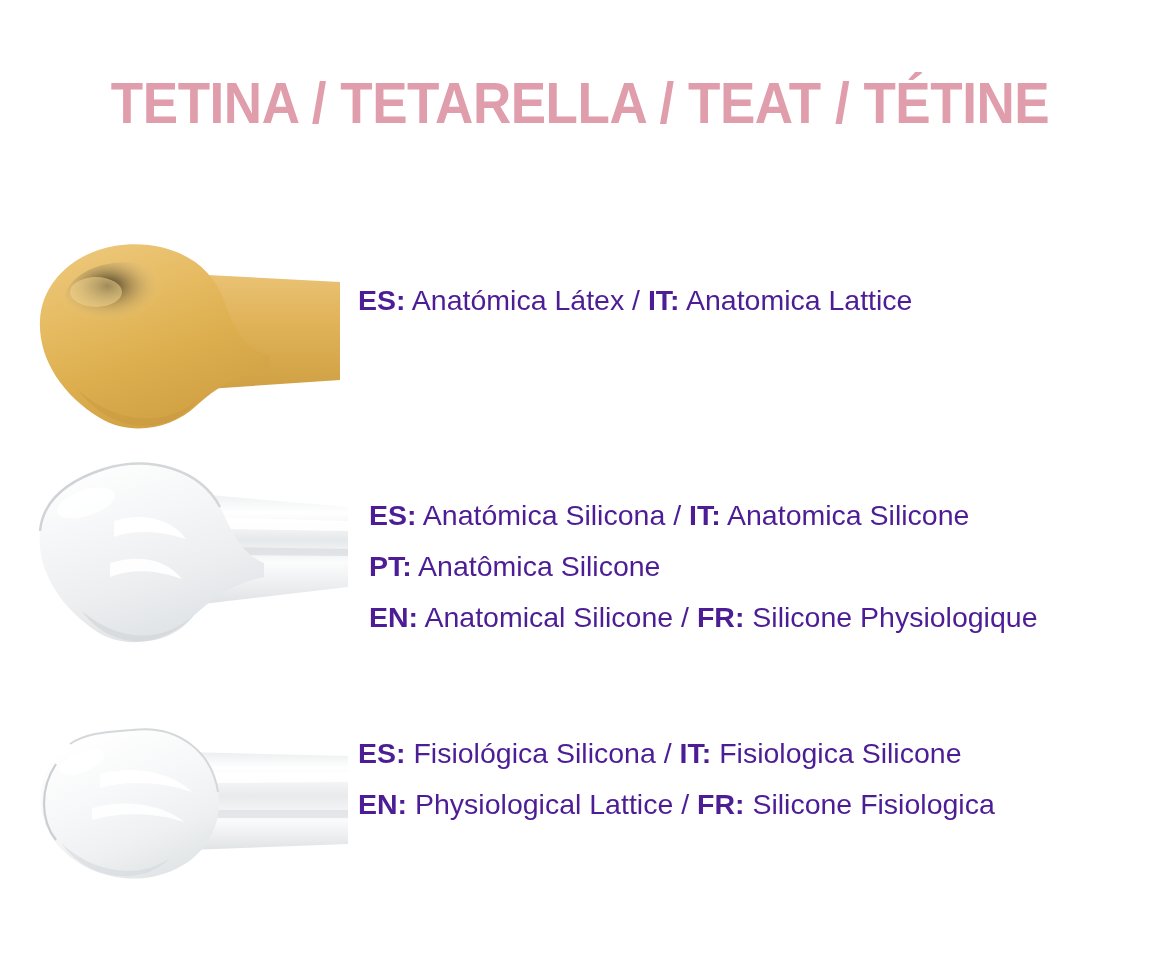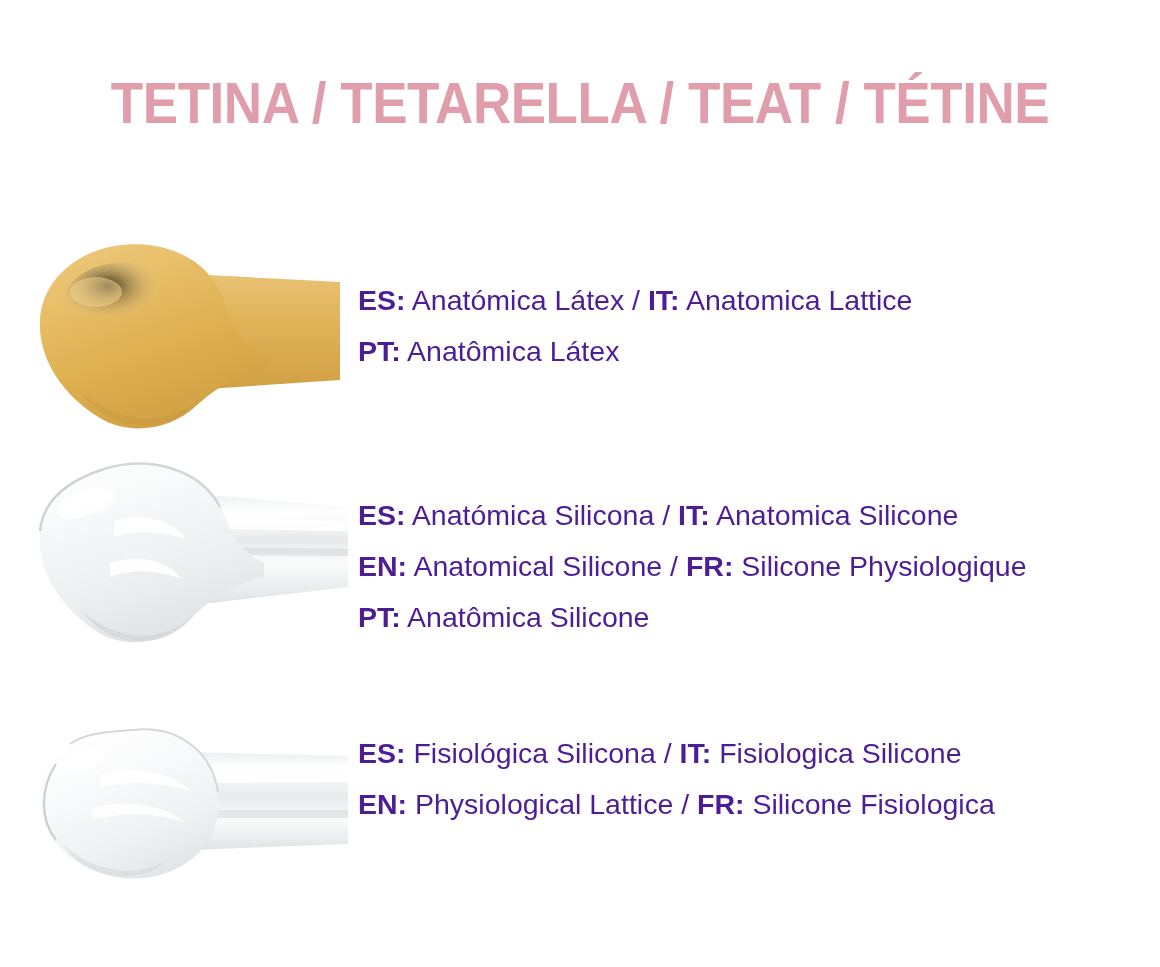--- a/index.html
+++ b/index.html
@@ -71,21 +71,21 @@
     font-size: 28.5px;
     line-height: 51px;
     white-space: nowrap;
     font-family: "Liberation Sans", sans-serif;
     font-weight: 400;
   }
   .line b {
     font-weight: 700;
   }
   #row-0 .text-cell { padding-top: 40px; }
-  #row-1 .text-cell { padding-top: 40px; }
+  #row-1 .text-cell { padding-top: 40px; margin-left: 11px; }
   #row-2 .text-cell { padding-top: 20px; }
 
   
   .teat-svg {
     position: absolute;
     display: block;
   }
   #teat-0 { left: 18px; top: 5px;  width: 322px; height: 195px; }
   #teat-1 { left: 18px; top: 5px;  width: 330px; height: 200px; }
   #teat-2 { left: 22px; top: 18px; width: 326px; height: 165px; }
@@ -131,23 +131,20 @@
         <ellipse cx="108" cy="62" rx="62" ry="40" fill="url(#latexGloss)"></ellipse>
         <ellipse cx="78" cy="52" rx="26" ry="15" fill="#f3d690" opacity="0.55"></ellipse>
 
         <path d="M60,150 C100,186 150,186 180,160 C150,196 96,196 60,150 Z" fill="#c2933d" opacity="0.35"></path>
       </svg>
     </div>
     <div class="text-cell">
       <div class="line">
         <b>ES:</b><span> Anatómica Látex </span><span>/</span><b> IT:</b><span> Anatomica Lattice</span>
       </div>
-      <div class="line">
-        <b>PT:</b><span> Anatômica Látex</span>
-      </div>
     </div>
   </div>
 
   <div class="row" id="row-1">
     <div class="product-cell">
       <svg class="teat-svg" id="teat-1" viewBox="0 0 330 200">
         <defs>
           <linearGradient id="silBody" x1="0.1" y1="0" x2="0.5" y2="1">
             <stop offset="0%" stop-color="#ffffff"></stop>
             <stop offset="35%" stop-color="#f6f7f8"></stop>
@@ -183,24 +180,24 @@
         <ellipse cx="68" cy="48" rx="30" ry="13" fill="#ffffff" opacity="0.85" transform="rotate(-18 68 48)"></ellipse>
 
         <path d="M64,156 C104,190 148,186 176,160 C150,196 92,196 64,156 Z" fill="#cdd1d5" opacity="0.55"></path>
       </svg>
     </div>
     <div class="text-cell">
       <div class="line">
         <b>ES:</b><span> Anatómica Silicona </span><span>/</span><b> IT:</b><span> Anatomica Silicone</span>
       </div>
       <div class="line">
+        <b>PT:</b><span> Anatômica Silicone</span>
+      </div>
+      <div class="line">
         <b>EN:</b><span> Anatomical Silicone </span><span>/</span><b> FR:</b><span> Silicone Physiologique</span>
-      </div>
-      <div class="line">
-        <b>PT:</b><span> Anatômica Silicone</span>
       </div>
     </div>
   </div>
 
   <div class="row" id="row-2">
     <div class="product-cell">
       <svg class="teat-svg" id="teat-2" viewBox="0 0 326 165">
         <defs>
           <linearGradient id="physBody" x1="0.15" y1="0.1" x2="0.6" y2="1">
             <stop offset="0%" stop-color="#ffffff"></stop>

